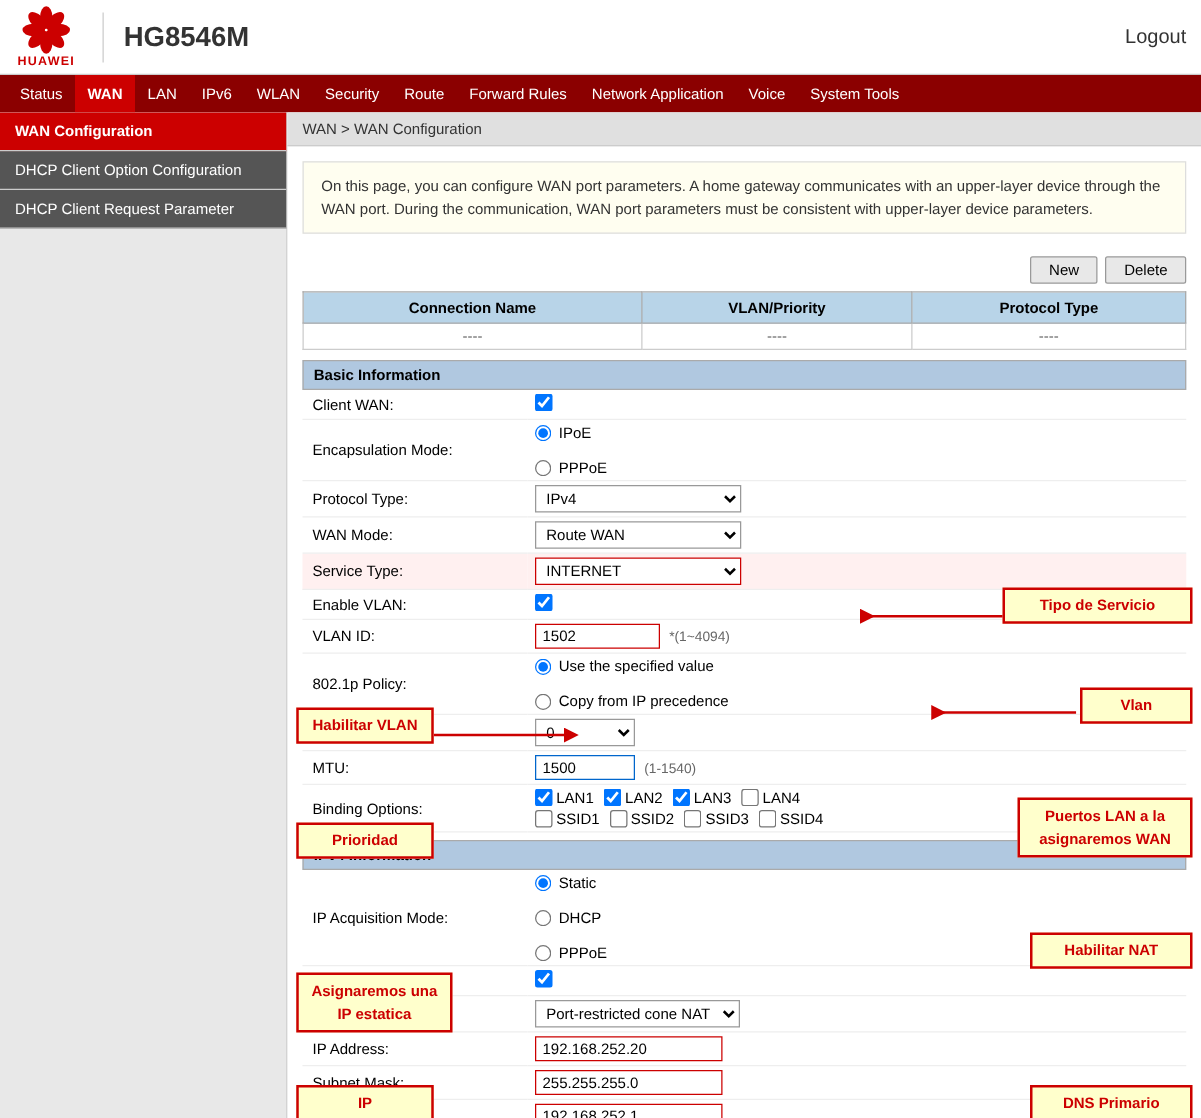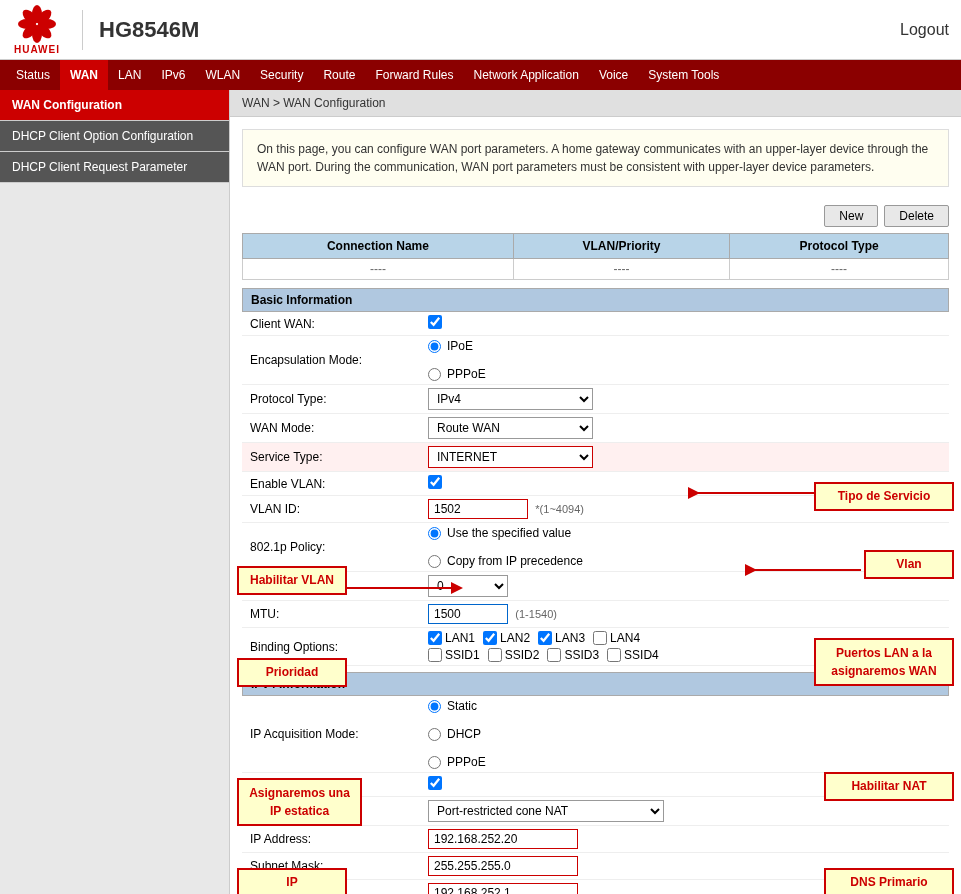--- a/index.html
+++ b/index.html
@@ -339,21 +339,21 @@
           <tr style="border-bottom:1px solid #eee;">
             <td style="padding:3px 8px;">Enable NAT:</td>
             <td style="padding:3px 6px;">
               <input type="checkbox" checked="" style="">
             </td>
           </tr>
 
           <tr style="border-bottom:1px solid #eee;">
             <td style="padding:3px 8px;">NAT type:</td>
             <td style="padding:3px 6px;">
-              <select style="width:236px;">
+              <select style="width:164px;">
                 <option>Port-restricted cone NAT</option>
                 <option>Full cone NAT</option>
                 <option>Restricted cone NAT</option>
                 <option>Symmetric NAT</option>
               </select>
             </td>
           </tr>
 
           <tr style="border-bottom:1px solid #eee;">
             <td style="padding:3px 8px;">IP Address:</td>
@@ -388,33 +388,33 @@
         </div>
 
         <div class="ann-box" style="left:-5px; top:490px; width:125px; line-height:1.5;">
           <span>Asignaremos una<br>IP estatica</span>
         </div>
 
         <div class="ann-box" style="left:-5px; top:580px; width:110px;">
           <span>IP</span>
         </div>
 
-        <div class="ann-box" style="right:-5px; top:194px; width:140px;">
+        <div class="ann-box" style="right:-5px; top:182px; width:152px;">
           <span>Tipo de Servicio</span>
         </div>
 
         <div class="ann-box" style="right:-5px; top:262px; width:90px;">
           <span>Vlan</span>
         </div>
 
         <div class="ann-box" style="right:-5px; top:350px; width:140px; line-height:1.5;">
           <span>Puertos LAN a la<br>asignaremos WAN</span>
         </div>
 
-        <div class="ann-box" style="right:-5px; top:484px; width:130px;">
+        <div class="ann-box" style="right:-5px; top:458px; width:130px;">
           <span>Habilitar NAT</span>
         </div>
 
         <div class="ann-box" style="right:-5px; top:580px; width:130px;">
           <span>DNS Primario</span>
         </div>
 
         <svg style="position:absolute; left:105px; top:290px; pointer-events:none; z-index:15;" width="120" height="20">
           <defs>
               <marker id="a1" markerWidth="6" markerHeight="6" refX="3" refY="3" orient="auto">

